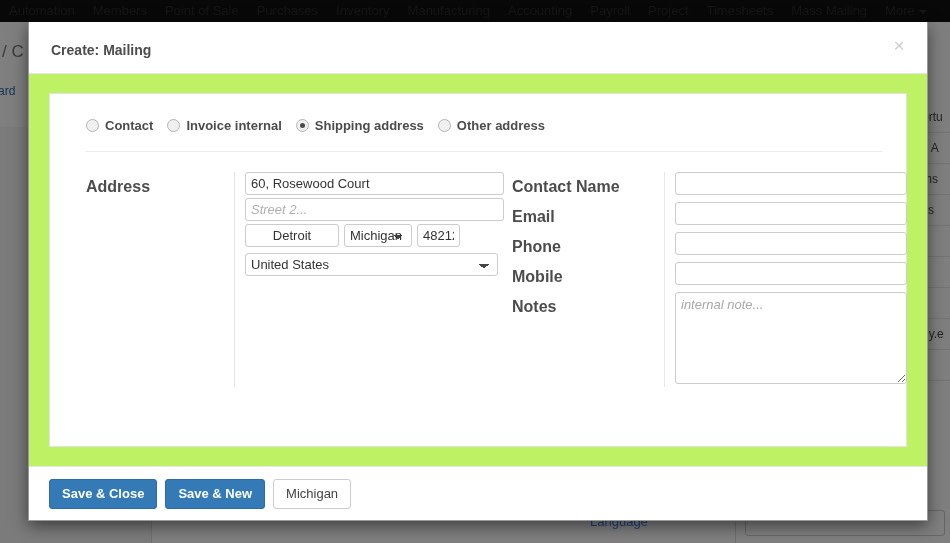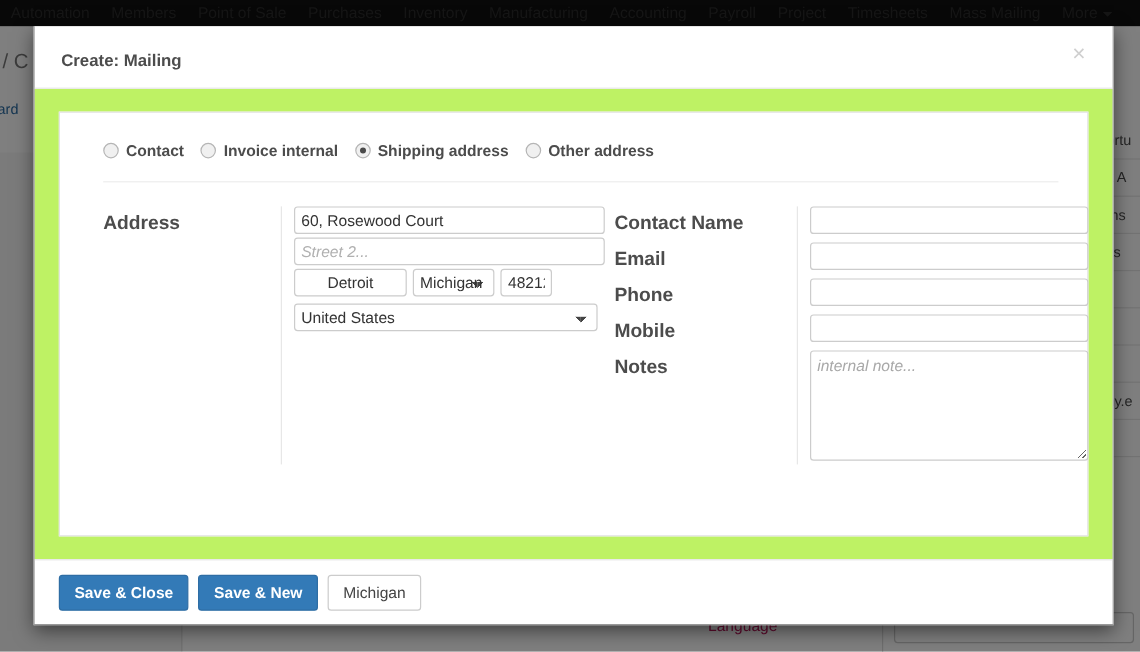--- a/index.html
+++ b/index.html
@@ -77,21 +77,21 @@
     font-size: 12px;
     color: #4a4a4a;
     line-height: 31px;
     padding-left: 2px;
     white-space: nowrap;
     overflow: hidden;
   }
   .bg-bottom-label {
     position: absolute;
     top: 492px; left: 590px;
-    font-size: 13px; color: #be185d;
+    font-size: 13px; color: #3b82f6;
     white-space: nowrap;
   }
   .bg-bottom-field {
     position: absolute;
     top: 488px; left: 745px;
     width: 200px; height: 26px;
     border: 1px solid #ccc;
     border-radius: 3px;
     background: #fff;
   }

